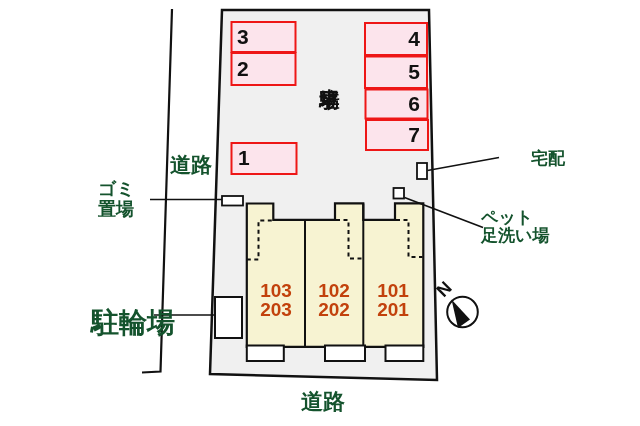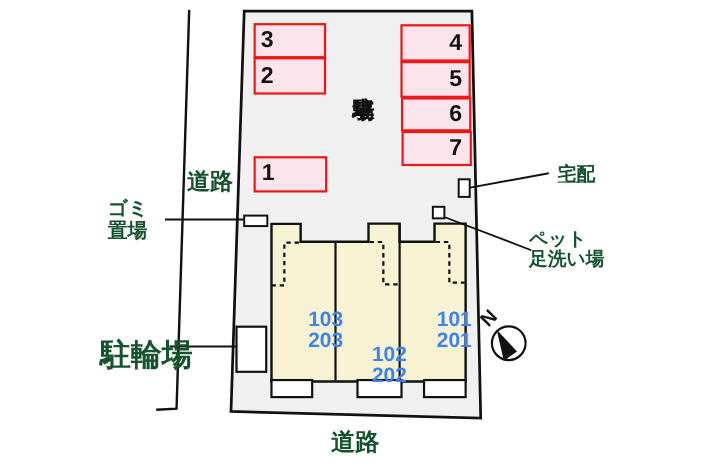--- a/index.html
+++ b/index.html
@@ -5,21 +5,21 @@
   html,body{margin:0;padding:0;background:#fff;}
   .stage{
     position:relative;width:640px;height:426px;background:#ffffff;overflow:hidden;
     font-family:"Liberation Sans","DejaVu Sans",sans-serif;color:#111;
   }
   .stage svg{position:absolute;left:0;top:0;}
   .lbl{position:absolute;font-weight:700;color:#14532d;white-space:nowrap;}
   .pnum{position:absolute;font-size:21px;font-weight:600;line-height:20px;color:#111;}
   .pnum.rcol{width:20px;text-align:right;}
   .unit-label{position:absolute;top:281px;width:60px;text-align:center;
-    font-size:19px;font-weight:600;line-height:19px;color:#3b82f6;padding-left:20px;}
+    font-size:19px;font-weight:600;line-height:19px;color:#c2410c;}
   .two-line{line-height:19px;}
   .parking-area{
     position:absolute;left:317px;top:72px;font-size:20px;font-weight:700;
     writing-mode:vertical-rl;text-orientation:upright;letter-spacing:1px;color:#111;
   }
   .north{position:absolute;left:438px;top:279px;font-size:18px;font-weight:700;
     transform:rotate(-45deg);color:#111;}
 </style>
 </head>
 <body>
@@ -82,40 +82,40 @@
   <div class="pnum rcol" style="left:400px;top:62px;">5</div>
   <div class="pnum rcol" style="left:400px;top:94px;">6</div>
   <div class="pnum rcol" style="left:400px;top:125px;">7</div>
 
   <div class="parking-area">駐車場</div>
 
   <div class="unit-label" style="left:246px;">
     <div>103</div>
     <div>203</div>
   </div>
-  <div class="unit-label" style="left:304px;margin-top:32px;">
+  <div class="unit-label" style="left:304px;">
     <div>102</div>
     <div>202</div>
   </div>
   <div class="unit-label" style="left:363px;">
     <div>101</div>
     <div>201</div>
   </div>
 
   <div class="lbl" style="left:170px;top:151px;font-size:21px;">道路</div>
   <div class="lbl" style="left:301px;top:387px;font-size:22px;">道路</div>
 
   <div class="lbl two-line" style="left:98px;top:179px;width:52px;text-align:left;font-size:18px;line-height:20px;">
     <div>ゴミ</div>
     <div>置場</div>
   </div>
 
   <div class="lbl" style="left:91px;top:304px;font-size:28px;">駐輪場</div>
 
-  <div class="lbl two-line" style="left:483px;top:150px;width:82px;text-align:center;font-size:17px;line-height:18px;text-decoration:underline;">
+  <div class="lbl two-line" style="left:483px;top:150px;width:82px;text-align:right;font-size:17px;line-height:18px;">
     <div>宅配</div>
   </div>
 
   <div class="lbl two-line" style="left:481px;top:209px;width:84px;text-align:left;font-size:17px;line-height:18px;">
     <div>ペット</div>
     <div>足洗い場</div>
   </div>
 
   <div class="north">N</div>
 

